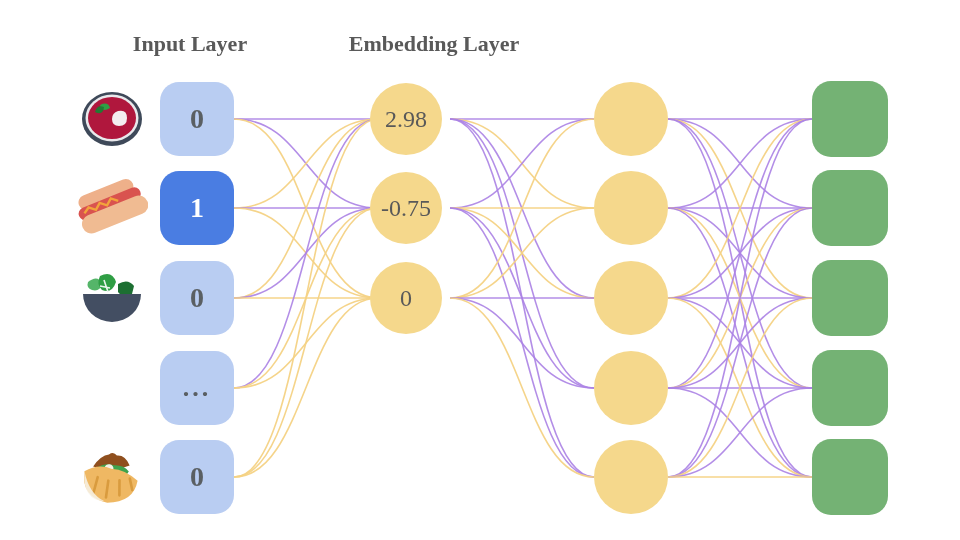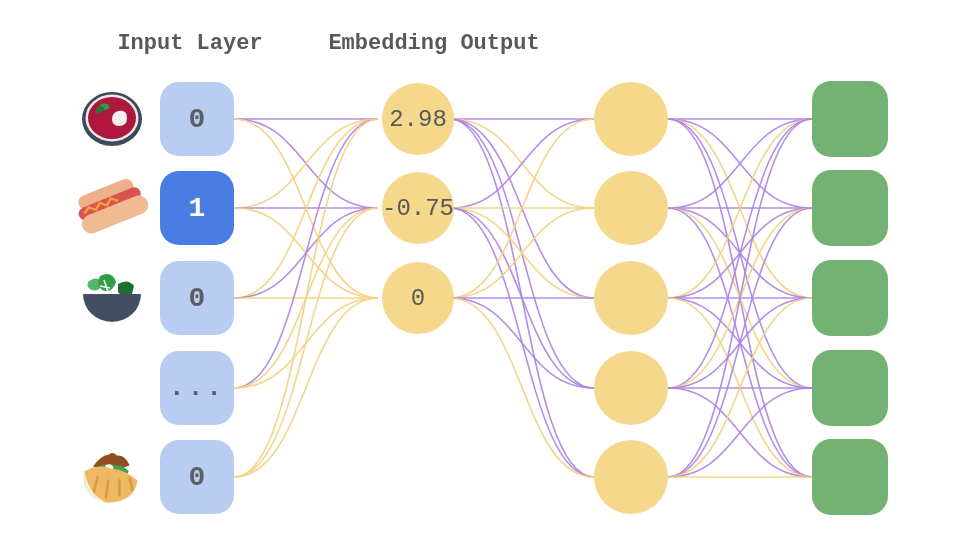--- a/index.html
+++ b/index.html
@@ -1,18 +1,18 @@
 <!DOCTYPE html>
 <html><head>
 <meta charset="utf-8">
 <style>
   html,body{margin:0;padding:0;background:#ffffff;}
   .canvas{
     position:relative;width:960px;height:540px;background:#ffffff;overflow:hidden;
-    font-family:Liberation Mono, monospace;
+    font-family:Liberation Serif, serif;
   }
   .layer-title{
     position:absolute;top:31px;height:26px;line-height:26px;
     font-size:22px;font-weight:bold;color:var(--title-text,#595959);
     text-align:center;white-space:nowrap;
   }
   .title-input{left:100px;width:180px;}
   .title-embedding{left:314px;width:240px;}
   .title-output{left:765px;width:180px;}
 
@@ -23,21 +23,21 @@
     left:160px;width:74px;height:74px;border-radius:19px;
     background:var(--node-input,#b9cdf2);
     font-size:28px;font-weight:bold;color:var(--value-text,#5a5f63);
   }
   .in-sq.active{
     background:var(--node-input-active,#4a7de2);
     color:var(--value-text-active,#ffffff);
   }
   .in-sq .dots{letter-spacing:3px;font-size:26px;line-height:10px;}
   .emb-c{
-    left:382px;width:72px;height:72px;border-radius:50%;
+    left:370px;width:72px;height:72px;border-radius:50%;
     background:var(--node-embedding,#f5d88c);
     font-size:24px;font-weight:400;color:#595959;
   }
   .hid-c{
     left:594px;width:74px;height:74px;border-radius:50%;
     background:var(--node-embedding,#f5d88c);
   }
   .out-sq{
     left:812px;width:76px;height:76px;border-radius:19px;
     background:var(--node-output,#74b274);
@@ -110,21 +110,21 @@
       <path d="M668 388 C 740 388, 740 388, 812 388" fill="none" stroke="#ab82e4" stroke-width="1.6" stroke-opacity="0.9"></path>
       <path d="M668 388 C 740 388, 740 477, 812 477" fill="none" stroke="#ab82e4" stroke-width="1.6" stroke-opacity="0.9"></path>
       <path d="M668 477 C 740 477, 740 119, 812 119" fill="none" stroke="#ab82e4" stroke-width="1.6" stroke-opacity="0.9"></path>
       <path d="M668 477 C 740 477, 740 208, 812 208" fill="none" stroke="#ab82e4" stroke-width="1.6" stroke-opacity="0.9"></path>
       <path d="M668 477 C 740 477, 740 298, 812 298" fill="none" stroke="#f4d284" stroke-width="1.6" stroke-opacity="0.95"></path>
       <path d="M668 477 C 740 477, 740 388, 812 388" fill="none" stroke="#ab82e4" stroke-width="1.6" stroke-opacity="0.9"></path>
       <path d="M668 477 C 740 477, 740 477, 812 477" fill="none" stroke="#f4d284" stroke-width="1.6" stroke-opacity="0.95"></path>
     </svg>
 
   <div class="layer-title title-input">Input Layer</div>
-  <div class="layer-title title-embedding">Embedding Output</div>
+  <div class="layer-title title-embedding">Embedding Layer</div>
 
   <span class="food-icon icon-borscht">
     <svg width="64" height="60" viewBox="0 0 64 60">
       <ellipse cx="32" cy="30" rx="30" ry="27" fill="#3e4959"></ellipse>
       <ellipse cx="32" cy="29" rx="26.5" ry="23.5" fill="#e9e9ec"></ellipse>
       <ellipse cx="32" cy="29" rx="24" ry="21" fill="#b0173d"></ellipse>
       <path d="M38 22 q9 -2 9 7 q0 8 -8 8 q-7 0 -7 -7 q0 -6 6 -8z" fill="#f3eef0"></path>
       <path d="M20 16 q8 -4 10 3 q-8 5 -10 -3z" fill="#2f9e44"></path>
       <path d="M15 23 q2 -8 9 -5 q-1 9 -9 5z" fill="#227a33"></path>
     </svg>

